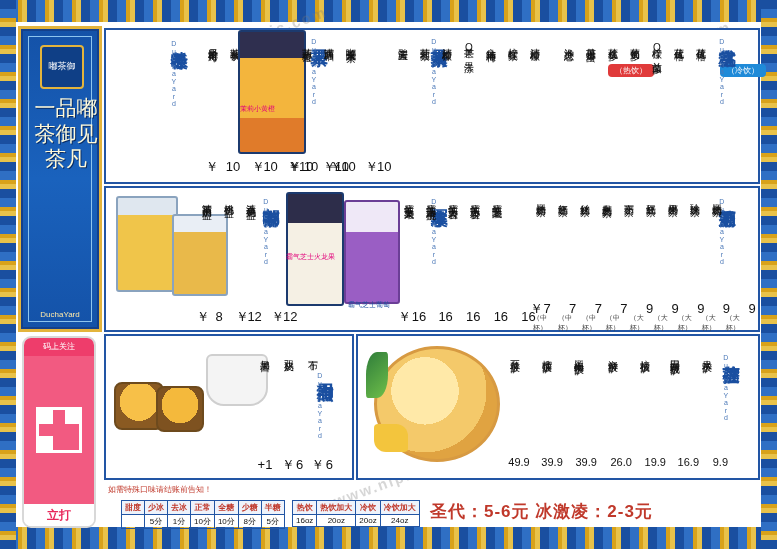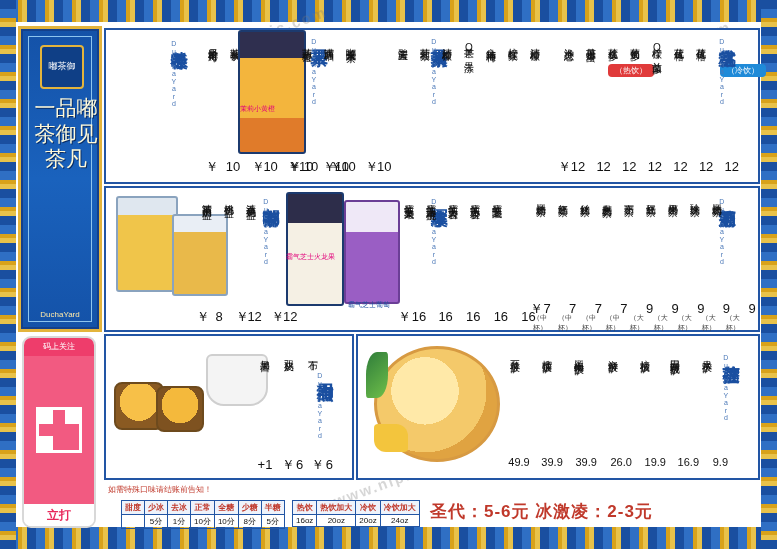--- a/index.html
+++ b/index.html
@@ -212,29 +212,20 @@
 <div class="col" style="left:650px;top:40px;">
       <div class="nm">柠檬Q益菌多</div>
     </div>
 <div class="col" style="left:672px;top:40px;">
       <div class="nm">蓝莓优格</div>
     </div>
 <div class="col" style="left:694px;top:40px;">
       <div class="nm">草莓优格</div>
     </div>
 
-<div class="pricerow" style="left:558px;top:158px;">
-  <span style="width:12px">￥</span><span style="width:16px">12</span>
-  <span style="width:6px"></span><span style="width:16px">12</span>
-  <span style="width:6px"></span><span style="width:16px">12</span>
-  <span style="width:6px"></span><span style="width:16px">12</span>
-  <span style="width:6px"></span><span style="width:16px">12</span>
-  <span style="width:6px"></span><span style="width:16px">12</span>
-  <span style="width:6px"></span><span style="width:16px">12</span>
-</div>
 
 <div class="panel" style="left:104px;top:186px;width:652px;height:142px;"></div>
 
 <div class="cup" style="left:116px;top:196px;width:58px;height:92px;background:linear-gradient(180deg,#dfe7ef 0 18%,#f0c54a 18% 100%);border:2px solid #8aa3be;"></div>
 <div class="cup" style="left:172px;top:214px;width:52px;height:78px;background:linear-gradient(180deg,#e9eef5 0 20%,#e9b94a 20% 100%);border:2px solid #8aa3be;"></div>
 
 <div class="sec-title" style="left:262px;top:196px;width:26px;">
   <div class="cn vtitle" style="font-size:17px;">御驾嘟茶</div>
   <div class="en vtitle">DuchaYard</div>
 </div>

